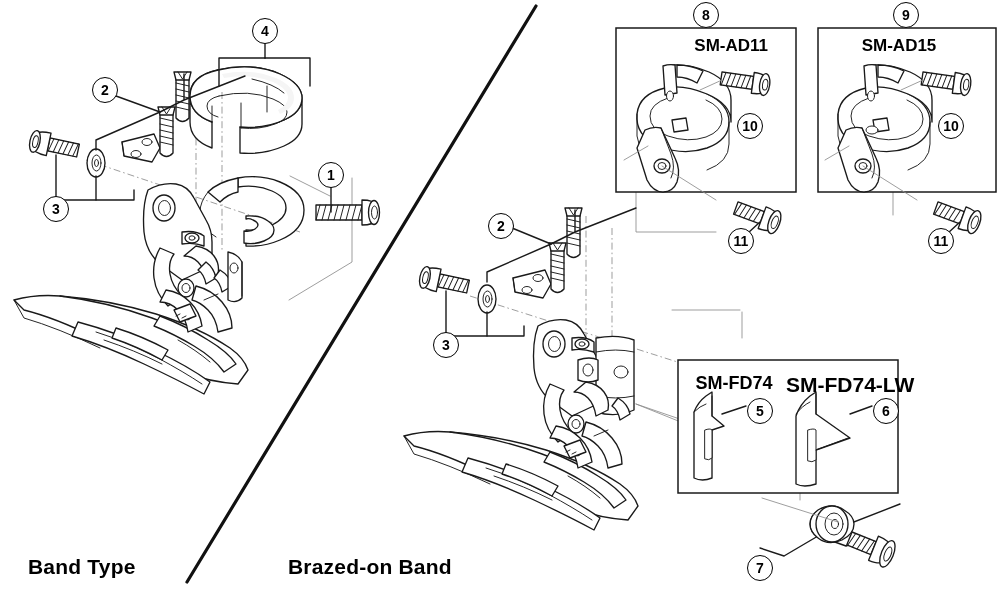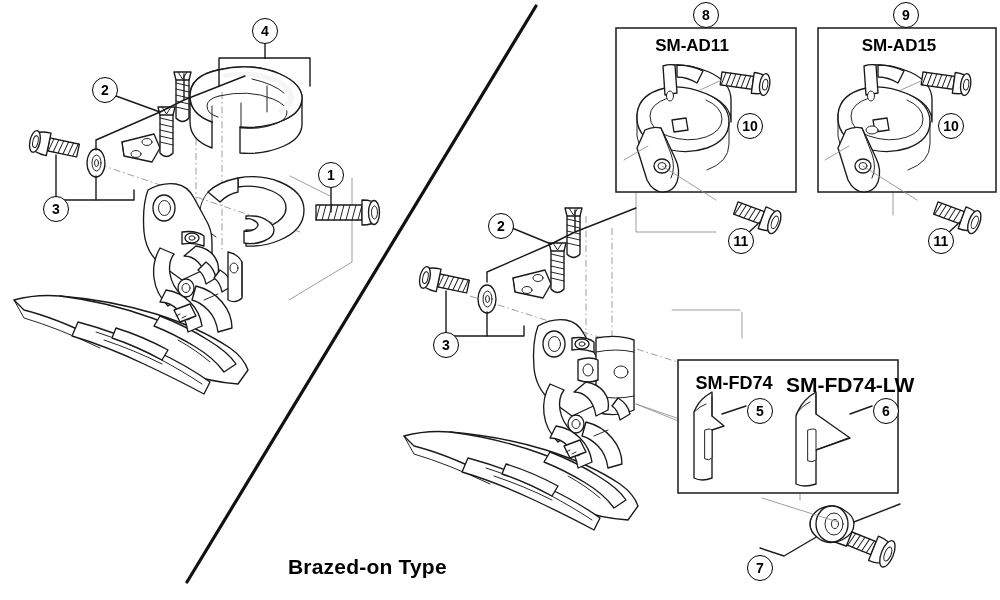--- a/index.html
+++ b/index.html
@@ -36,21 +36,21 @@
 
   .box-title {
     position: absolute;
     font-family: "Liberation Sans", sans-serif;
     font-weight: bold;
     font-size: 17px;
     color: #000000;
     white-space: nowrap;
     text-align: center;
   }
-  #title-ad11 { left: 616px; top: 36px; width: 152px; }
+  #title-ad11 { left: 616px; top: 36px; width: 152px; text-align: right; }
   #title-ad15 { left: 818px; top: 36px; width: 162px; }
   #title-fd74 { left: 688px; top: 373px; width: 92px; font-size: 18px;}
   #title-fd74lw { left: 786px; top: 373px; width: 110px; font-size: 21px;}
 
   .callout {
     position: absolute;
     width: 26px;
     height: 26px;
     border: 1.6px solid #000;
     border-radius: 50%;
@@ -413,21 +413,22 @@
         <path class="lnt" d="M4,0 L1,14 M9,0 L6,14 M14,0 L11,14 M19,0 L16,14 M24,0 L21,14"></path>
         <path class="lnf" d="M26,-6 q14,0 15,6 l0,14 q-1,6 -15,6 Z"></path>
         <ellipse class="lnf" cx="41" cy="7" rx="6" ry="14"></ellipse>
         <ellipse class="lnft" cx="41.5" cy="7" rx="3.2" ry="7.5"></ellipse>
       </g>
       <path class="ghost" d="M762,498 L838,522"></path>
     </g>
 
   </svg>
 
-  <div class="type-label" id="label-brazed">Brazed-on Type</div>
+  <div class="type-label" id="label-band">Band Type</div>
+  <div class="type-label" id="label-brazed">Brazed-on Band</div>
 
   <div class="box-title" id="title-ad11">SM-AD11</div>
   <div class="box-title" id="title-ad15">SM-AD15</div>
   <div class="box-title" id="title-fd74">SM-FD74</div>
   <div class="box-title" id="title-fd74lw">SM-FD74-LW</div>
 
   <div class="callout" style="left:318px; top:162px;">1</div>
   <div class="callout" style="left:92px;  top:77px;">2</div>
   <div class="callout" style="left:43px;  top:196px;">3</div>
   <div class="callout" style="left:252px; top:18px;">4</div>

